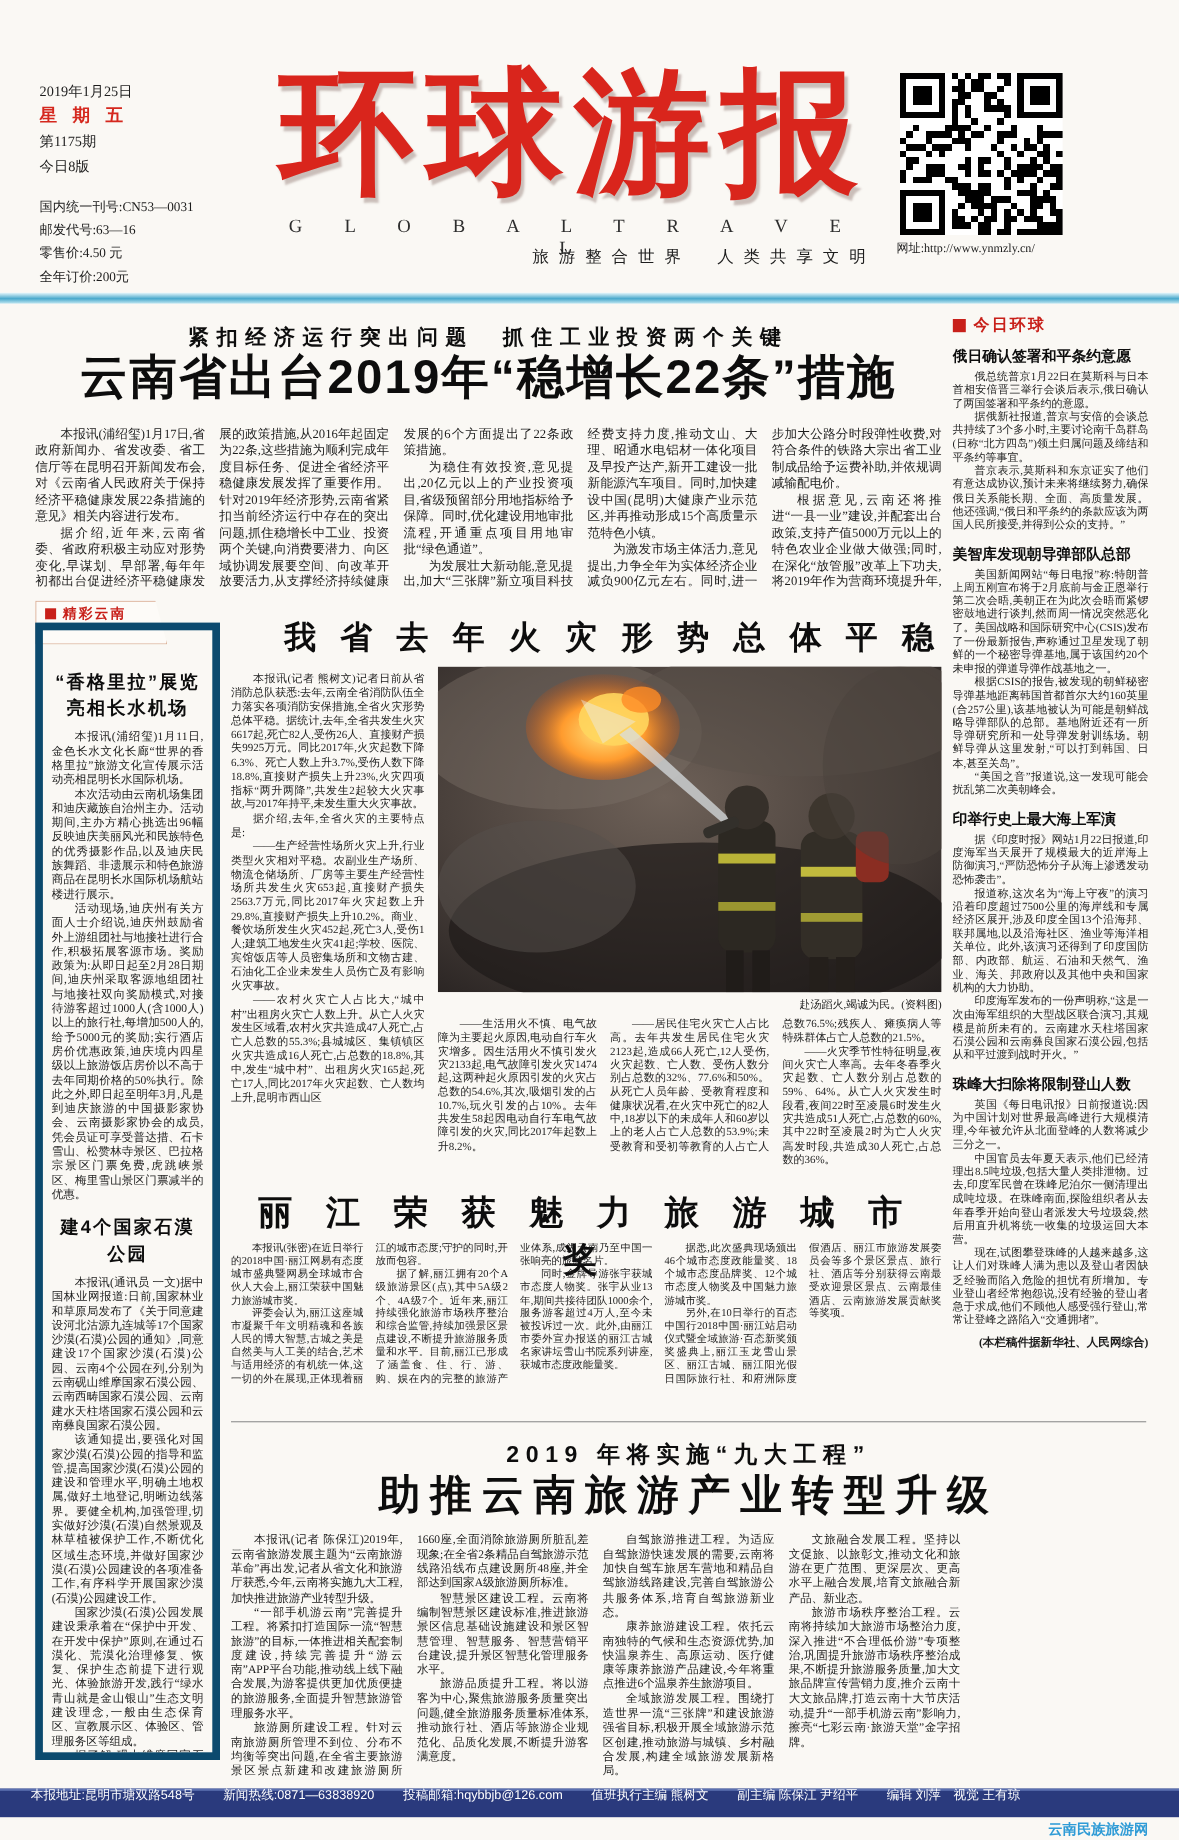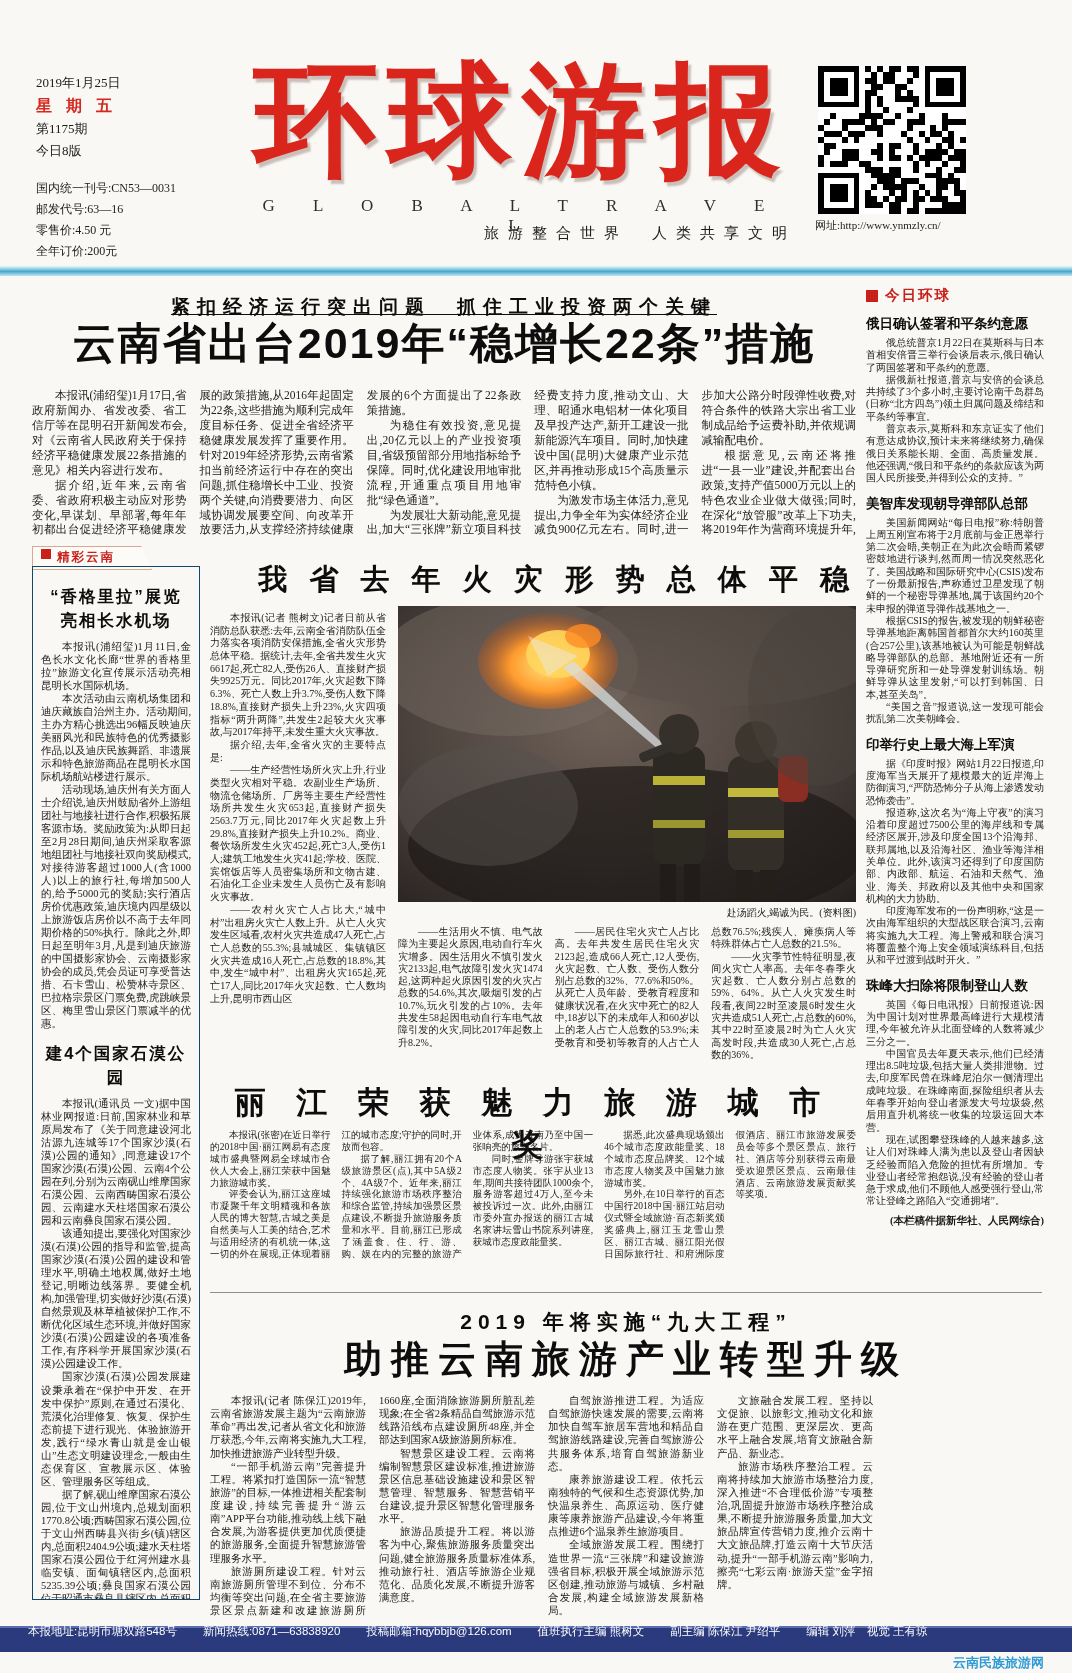--- a/index.html
+++ b/index.html
@@ -15,35 +15,35 @@
   .masthead{color:#d9251c;font-size:124px;font-weight:900;letter-spacing:10px;line-height:1;
             text-align:center;font-family:"Liberation Serif",serif;
             text-shadow:3px 4px 2px rgba(60,20,10,0.25);white-space:nowrap;}
   .mast-en{font-size:17px;letter-spacing:17px;color:#2e2e2e;text-align:center;font-family:"Liberation Serif",serif;}
   .mast-slogan{font-size:15px;letter-spacing:9px;color:#1d1d1d;text-align:right;}
   .teal-band{background:linear-gradient(180deg,#e9f8fc 0%,#49a9cc 55%,#bfe6f1 100%);}
   
   .paras p{margin:0;text-indent:2em;text-align:justify;}
   .cols{column-fill:auto;overflow:hidden;}
   
-  .kicker{font-size:19px;letter-spacing:7px;text-align:center;text-decoration:underline;}
+  .kicker{font-size:19px;letter-spacing:7px;text-align:center;}
   .headline-xl{font-size:43px;letter-spacing:2px;text-align:center;line-height:1.1;}
   .main-body{font-size:11.5px;line-height:1.3;column-count:5;column-gap:13px;}
   
   .wlabel{display:flex;align-items:center;gap:7px;}
   .wlabel .sq{width:12px;height:12px;background:#c8201a;display:inline-block;}
   .wlabel .txt{color:#c8201a;font-size:14.5px;font-weight:bold;letter-spacing:2px;
                font-family:"Liberation Sans",sans-serif;}
   .witem h3{margin:10px 0 4px;font-size:13.5px;font-family:"Liberation Sans",sans-serif;color:#0d0d0d;}
   .witem .paras{font-size:10px;line-height:1.23;}
   .wcredit{font-size:10.5px;font-weight:bold;text-align:right;margin-top:6px;}
   
-  .side-box{border:1px solid #0c4a6e;overflow:hidden;padding:6px 8px;box-sizing:border-box;}
-  .side-tab{background:#fdfbf8;border:1px solid #d8a98f;display:flex;align-items:flex-start;gap:6px;
-            padding:2px 14px 2px 8px;clip-path:polygon(0 0,91% 0,100% 100%,0 100%);}
+  .side-box{border:7px solid #0c4a6e;overflow:hidden;padding:24px 8px;box-sizing:border-box;}
+  .side-tab{background:#fdfbf8;border:1px solid #d8a98f;display:flex;align-items:center;gap:6px;
+            padding:2px 14px 18px 8px;clip-path:polygon(0 0,91% 0,100% 100%,0 100%);}
   .side-tab .sq{width:10px;height:10px;background:#c8201a;}
   .side-tab .txt{color:#c8201a;font-size:12.5px;font-weight:bold;letter-spacing:2px;
                  font-family:"Liberation Sans",sans-serif;}
   .side-title{font-size:16.5px;letter-spacing:2px;text-align:center;line-height:1.45;margin:12px 0 7px;}
   .side-paras{font-size:10.5px;line-height:1.24;}
   
   .headline-lg{font-size:29px;letter-spacing:7px;text-align:center;}
   .fire-col1{font-size:10px;line-height:1.27;overflow:hidden;}
   .caption{font-size:10px;text-align:right;color:#222;}
   .fire-cols{font-size:10px;line-height:1.23;column-count:3;column-gap:12px;}
@@ -342,21 +342,21 @@
           <p>美国新闻网站“每日电报”称:特朗普上周五刚宣布将于2月底前与金正恩举行第二次会晤,美朝正在为此次会晤而紧锣密鼓地进行谈判,然而周一情况突然恶化了。美国战略和国际研究中心(CSIS)发布了一份最新报告,声称通过卫星发现了朝鲜的一个秘密导弹基地,属于该国约20个未申报的弹道导弹作战基地之一。</p>
           <p>根据CSIS的报告,被发现的朝鲜秘密导弹基地距离韩国首都首尔大约160英里(合257公里),该基地被认为可能是朝鲜战略导弹部队的总部。基地附近还有一所导弹研究所和一处导弹发射训练场。朝鲜导弹从这里发射,“可以打到韩国、日本,甚至关岛”。</p>
           <p>“美国之音”报道说,这一发现可能会扰乱第二次美朝峰会。</p>
         </div>
     </div>
     <div class="witem">
       <h3>印举行史上最大海上军演</h3>
       <div class="paras">
           <p>据《印度时报》网站1月22日报道,印度海军当天展开了规模最大的近岸海上防御演习,“严防恐怖分子从海上渗透发动恐怖袭击”。</p>
           <p>报道称,这次名为“海上守夜”的演习沿着印度超过7500公里的海岸线和专属经济区展开,涉及印度全国13个沿海邦、联邦属地,以及沿海社区、渔业等海洋相关单位。此外,该演习还得到了印度国防部、内政部、航运、石油和天然气、渔业、海关、邦政府以及其他中央和国家机构的大力协助。</p>
-          <p>印度海军发布的一份声明称,“这是一次由海军组织的大型战区联合演习,云南将实施九大工程。海上警戒和联合演习将覆盖整个海上安全领域演练科目,包括从和平过渡到战时开火。”</p>
+          <p>印度海军发布的一份声明称,“这是一次由海军组织的大型战区联合演习,其规模是前所未有的。云南建水天柱塔国家石漠公园和云南彝良国家石漠公园,包括从和平过渡到战时开火。”</p>
         </div>
     </div>
     <div class="witem">
       <h3>珠峰大扫除将限制登山人数</h3>
       <div class="paras">
           <p>英国《每日电讯报》日前报道说:因为中国计划对世界最高峰进行大规模清理,今年被允许从北面登峰的人数将减少三分之一。</p>
           <p>中国官员去年夏天表示,他们已经清理出8.5吨垃圾,包括大量人类排泄物。过去,印度军民曾在珠峰尼泊尔一侧清理出成吨垃圾。在珠峰南面,探险组织者从去年春季开始向登山者派发大号垃圾袋,然后用直升机将统一收集的垃圾运回大本营。</p>
           <p>现在,试图攀登珠峰的人越来越多,这让人们对珠峰人满为患以及登山者因缺乏经验而陷入危险的担忧有所增加。专业登山者经常抱怨说,没有经验的登山者急于求成,他们不顾他人感受强行登山,常常让登峰之路陷入“交通拥堵”。</p>
         </div>
     </div>

